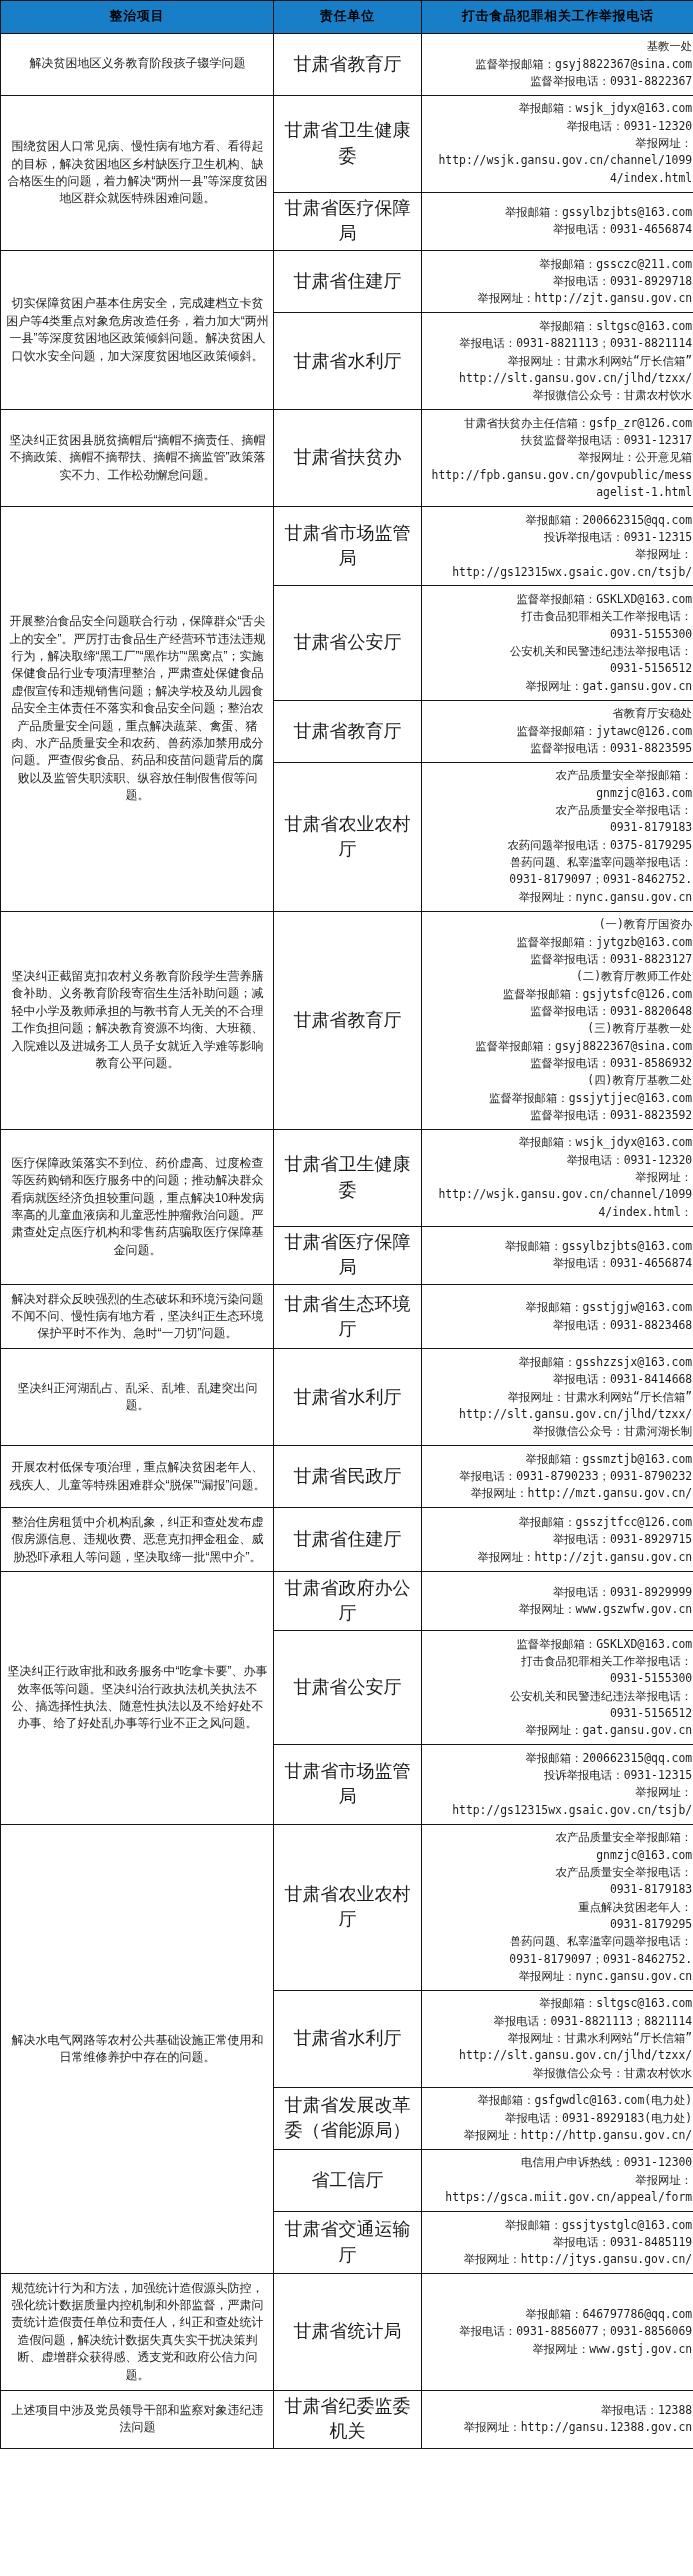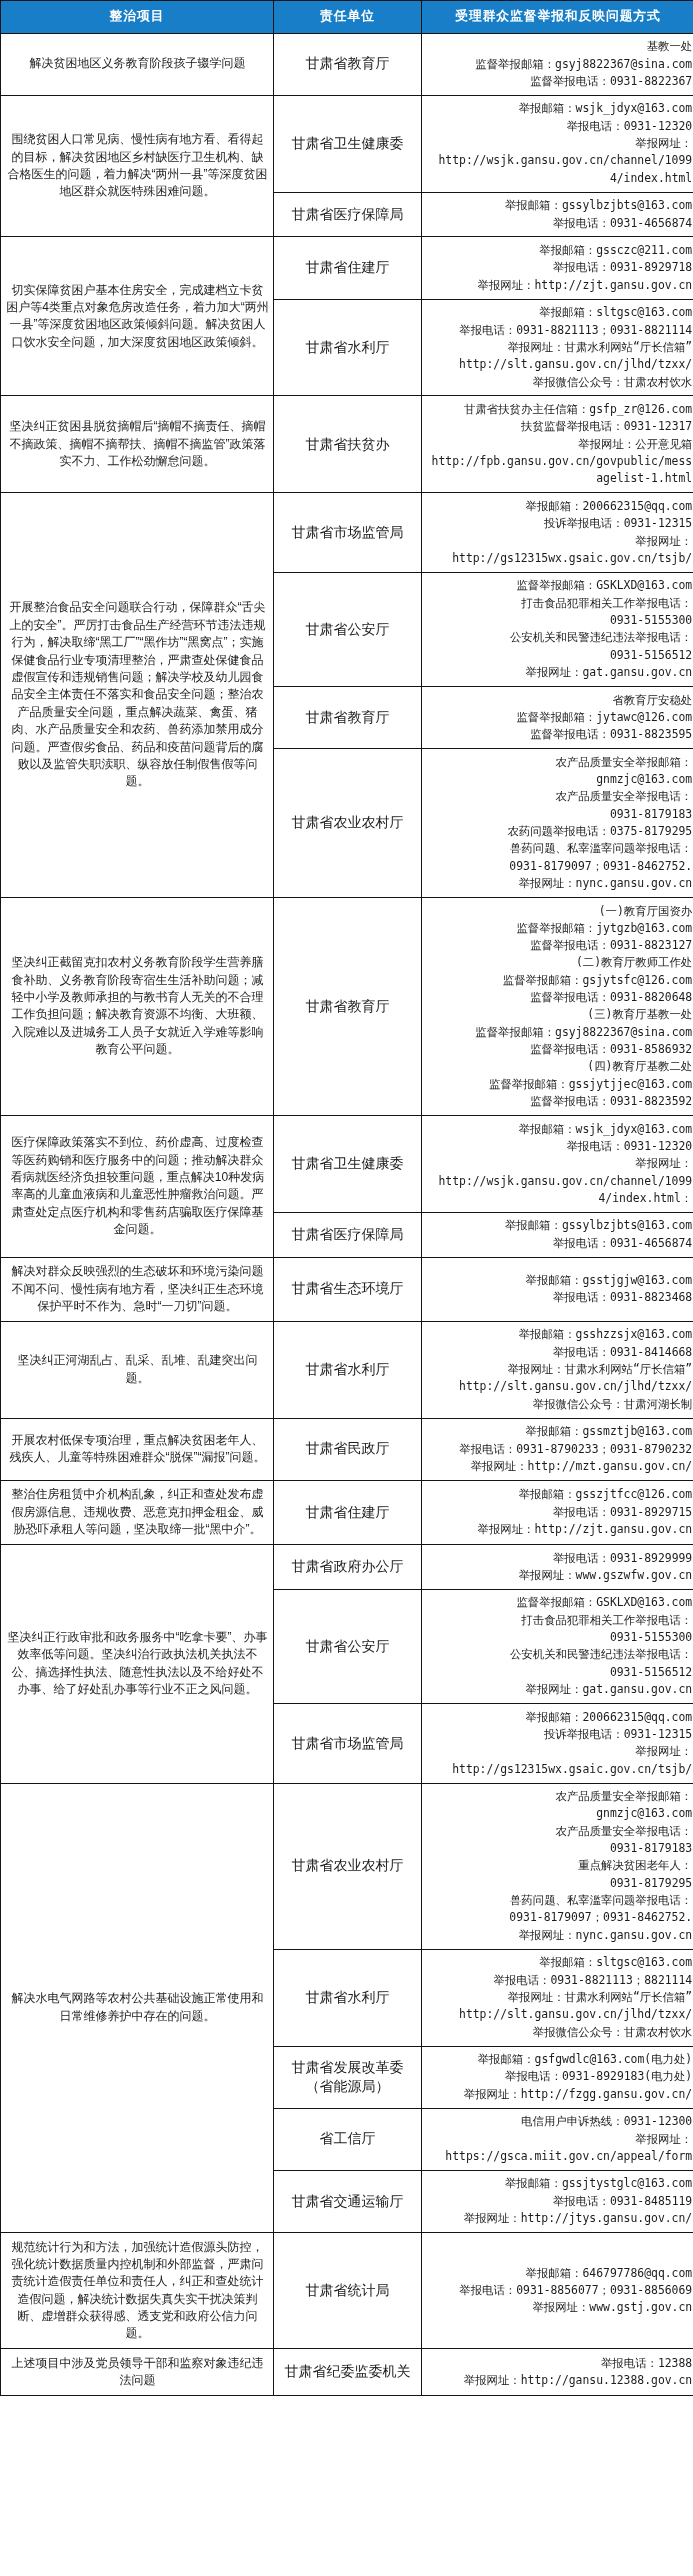--- a/index.html
+++ b/index.html
@@ -1,50 +1,50 @@
 <!DOCTYPE html>
 <html lang="zh" style="font-size:14.6px"><head>
 <meta charset="utf-8">
 <style>
   html,body{margin:0;padding:0;background:#ffffff;}
   body{width:693px;font-family:"Liberation Sans","DejaVu Sans",sans-serif;color:#1c1c1c;}
   table{width:693px;border-collapse:collapse;table-layout:fixed;background:#fff;}
   col.c1{width:273px;} col.c2{width:148px;} col.c3{width:273px;}
   th,td{border:1.8px solid #141414;vertical-align:middle;}
   thead th{
-    background:#177ec7;color:#ffffff;font-size:12.8px;font-weight:bold;
+    background:#177ec7;color:#000000;font-size:12.8px;font-weight:bold;
     height:28px;padding:1.8px 3.6px;letter-spacing:0.9px;
   }
   td.project{
     font-size:12px;line-height:1.45;text-align:center;padding:5.5px 3.6px 5.5px 4.6px;
     word-break:break-all;
   }
   td.unit{
-    font-size:14px;text-align:center;padding:3.6px 5.5px;line-height:1.4;
+    font-size:18px;text-align:center;padding:3.6px 5.5px;line-height:1.4;
   }
   td.contact{
     font-size:11.4px;line-height:1.52;text-align:right;padding:4.6px 1.8px 4.6px 4.6px;
     word-break:break-all;
   }
   td.contact div{font-family:"DejaVu Sans Mono","Liberation Mono",monospace,"DejaVu Sans",sans-serif;}
 </style>
 </head>
 <body>
 
 <table id="report-table">
   <colgroup>
       <col class="c1">
       <col class="c2">
       <col class="c3">
     </colgroup>
   <thead>
     <tr>
       <th>整治项目</th>
       <th>责任单位</th>
-      <th>受理群众监督举报和反映问题方式</th>
+      <th>打击食品犯罪相关工作举报电话</th>
     </tr>
   </thead>
   <tbody>
       <tr>
         <td class="project" rowspan="1">解决贫困地区义务教育阶段孩子辍学问题</td>
         <td class="unit">甘肃省教育厅</td>
         <td class="contact">
           <div>基教一处</div>
           <div>监督举报邮箱：gsyj8822367@sina.com</div>
           <div>监督举报电话：0931-8822367</div>
@@ -261,21 +261,21 @@
           <div>举报网址：甘肃水利网站“厅长信箱”</div>
           <div>http://slt.gansu.gov.cn/jlhd/tzxx/</div>
           <div>举报微信公众号：甘肃农村饮水</div>
         </td>
       </tr>
       <tr>
         <td class="unit">甘肃省发展改革委（省能源局）</td>
         <td class="contact">
           <div>举报邮箱：gsfgwdlc@163.com(电力处)</div>
           <div>举报电话：0931-8929183(电力处)</div>
-          <div>举报网址：http://fzgg.gansu.gov.cn/</div>
+          <div>举报网址：http://http.gansu.gov.cn/</div>
         </td>
       </tr>
       <tr>
         <td class="unit">省工信厅</td>
         <td class="contact">
           <div>电信用户申诉热线：0931-12300</div>
           <div>举报网址：</div>
           <div>https://gsca.miit.gov.cn/appeal/form</div>
         </td>
       </tr>

